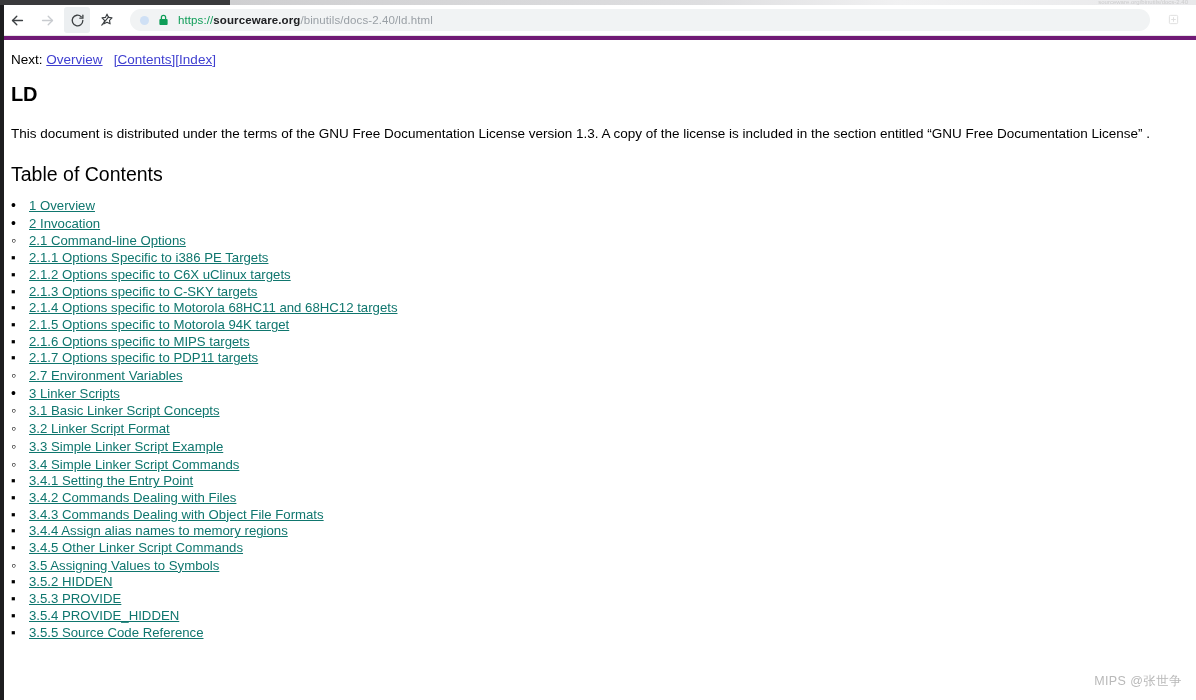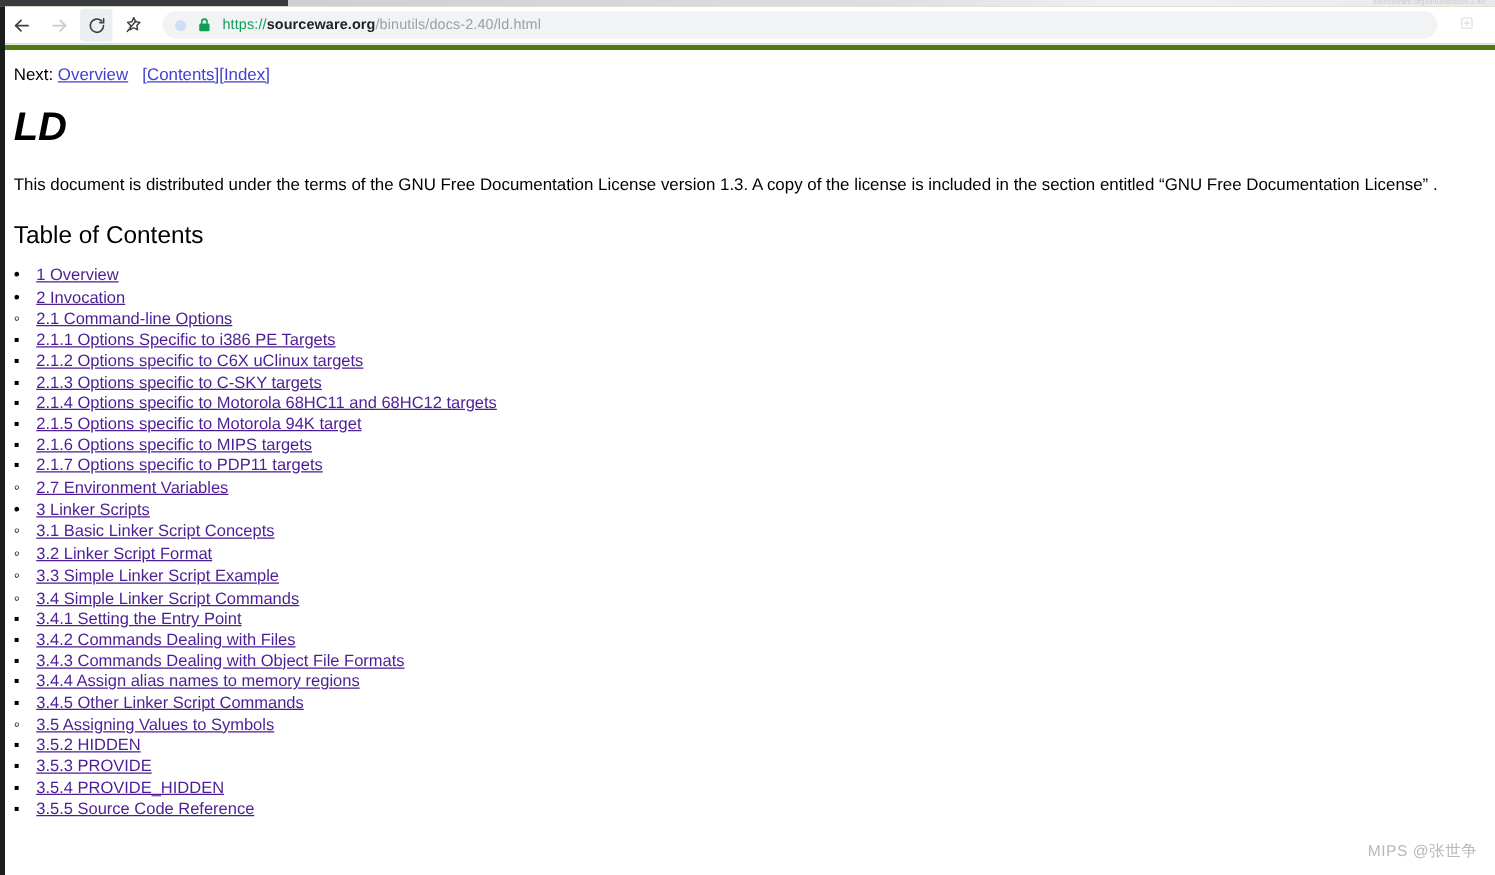--- a/index.html
+++ b/index.html
@@ -15,21 +15,21 @@
     color: #000000;
     position: relative;
   }
 
   
   #browser-chrome {
     position: absolute;
     top: 0; left: 0;
     width: 1196px;
     height: 40px;
-    background: #4d7c0f;
+    background: #701a75;
     z-index: 5;
   }
   #tab-strip {
     position: absolute;
     top: 0; left: 0;
     width: 1196px;
     height: 5px;
     background: linear-gradient(to right, #3a3a3c 0px, #3a3a3c 230px, #cfcfd1 230px, #dedee0 700px, #f1f1f2 900px, #e9e9eb 1196px);
   }
   #tab-strip-ghost {
@@ -132,28 +132,27 @@
   }
   #page-inner { padding: 11px 0 0 11px; }
 
   .navline {
     font-size: 13.5px;
     line-height: 18px;
     color: #000;
     margin-bottom: 14px;
   }
   .navline a { color: #3f3fd0; }
-  a { color: #4c1d95; text-decoration: underline; }
+  a { color: #0f766e; text-decoration: underline; }
 
   h1.doc-title {
-    font-size: 32px;
+    font-size: 20px;
     font-weight: bold;
     margin: 12px 16px 18px 0;
     letter-spacing: -0.2px;
-    font-style: italic;
   }
   p.doc-para {
     font-size: 13.5px;
     line-height: 19px;
     margin: 0 0 16px 0;
   }
   .smallcaps { font-size: 11px; letter-spacing: 0.3px; }
   h2.toc-title {
     font-size: 19.5px;
     font-weight: normal;

